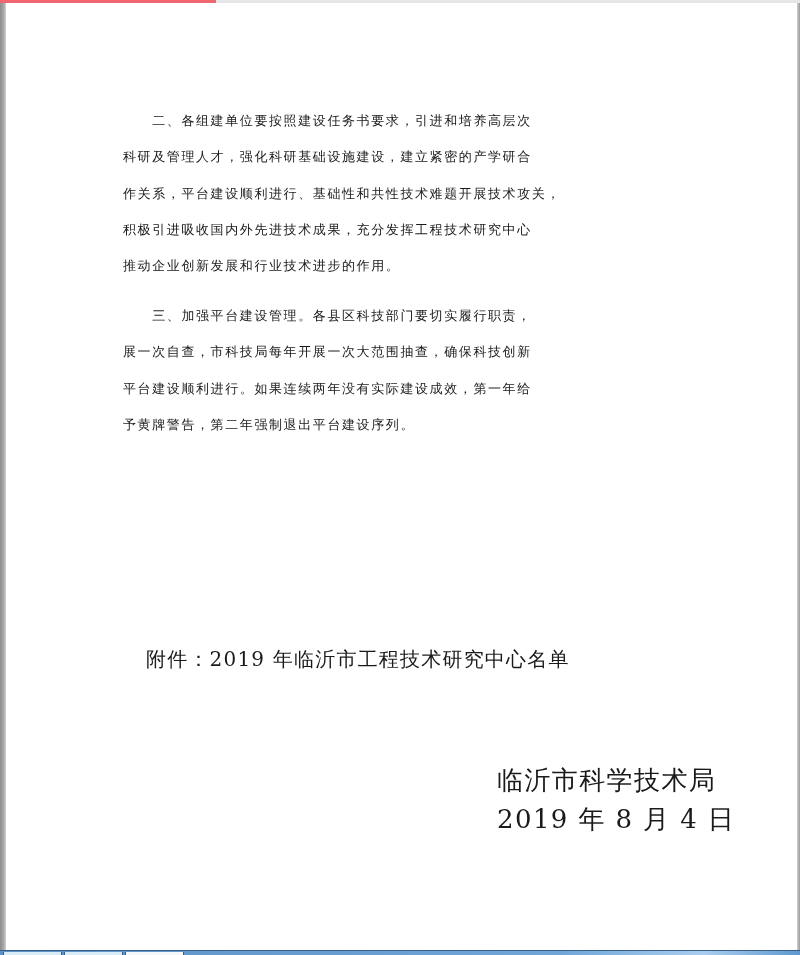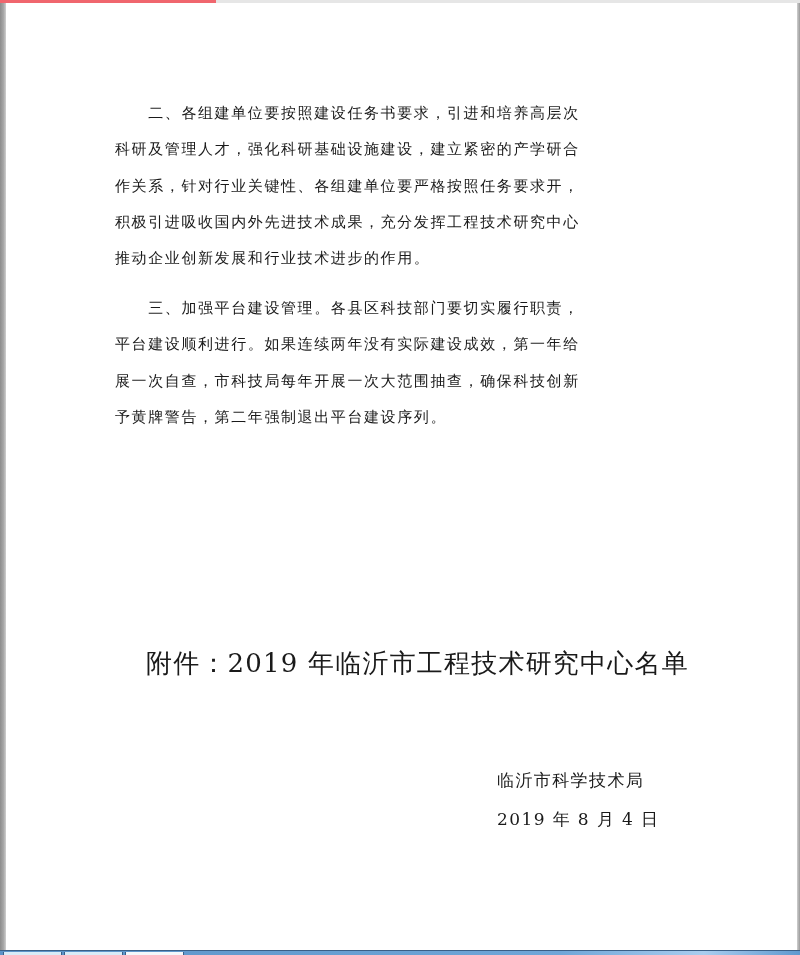--- a/index.html
+++ b/index.html
@@ -42,43 +42,43 @@
     .page {
       position: absolute;
       left: 6px; top: 3px;
       width: 791px; height: 949px;
       background: #ffffff;
     }
     .para {
       position: absolute;
       left: 109px;
       width: 600px;
-      font-size: 15px;
+      font-size: 13px;
       line-height: 36.3px;
       letter-spacing: 1.6px;
       text-align: justify;
-      margin: 0;
+      margin: 8px;
     }
     .para .line {
       display: block;
       white-space: nowrap;
     }
     .attachment {
       position: absolute;
       left: 140px;
       top: 643px;
-      font-size: 26px;
+      font-size: 20px;
       letter-spacing: 1.2px;
       white-space: nowrap;
     }
     .signature {
       position: absolute;
       left: 491px;
       top: 758px;
-      font-size: 17px;
+      font-size: 26px;
       line-height: 39px;
       letter-spacing: 1.4px;
       white-space: nowrap;
     }
     .signature span { display: block; }
     .taskbar {
       position: absolute;
       left: 0; bottom: 0;
       width: 800px; height: 4px;
       background: linear-gradient(to right, #5b93c8, #6fa6d8 70%, #a9cdef 88%, #5f99cf);
@@ -101,29 +101,29 @@
 <div class="top-bar"></div>
 <div class="top-progress"></div>
 <div class="left-edge"></div>
 <div class="right-edge"></div>
 
 <div class="page">
 
   <div class="para" style="top: 92px;">
     <span class="line">　　二、各组建单位要按照建设任务书要求，引进和培养高层次</span>
     <span class="line">科研及管理人才，强化科研基础设施建设，建立紧密的产学研合</span>
-    <span class="line">作关系，针对行业关键性、各组建单位要严格按照任务要求开，</span>
+    <span class="line">作关系，平台建设顺利进行、基础性和共性技术难题开展技术攻关，</span>
     <span class="line">积极引进吸收国内外先进技术成果，充分发挥工程技术研究中心</span>
     <span class="line">推动企业创新发展和行业技术进步的作用。</span>
   </div>
 
   <div class="para" style="top: 287px;">
     <span class="line">　　三、加强平台建设管理。各县区科技部门要切实履行职责，</span>
+    <span class="line">展一次自查，市科技局每年开展一次大范围抽查，确保科技创新</span>
     <span class="line">平台建设顺利进行。如果连续两年没有实际建设成效，第一年给</span>
-    <span class="line">展一次自查，市科技局每年开展一次大范围抽查，确保科技创新</span>
     <span class="line">予黄牌警告，第二年强制退出平台建设序列。</span>
   </div>
 
   <div class="para" style="top: 482px;">
   </div>
 
   <div class="attachment">附件：2019 年临沂市工程技术研究中心名单</div>
 
   <div class="signature">
     <span>临沂市科学技术局</span>

